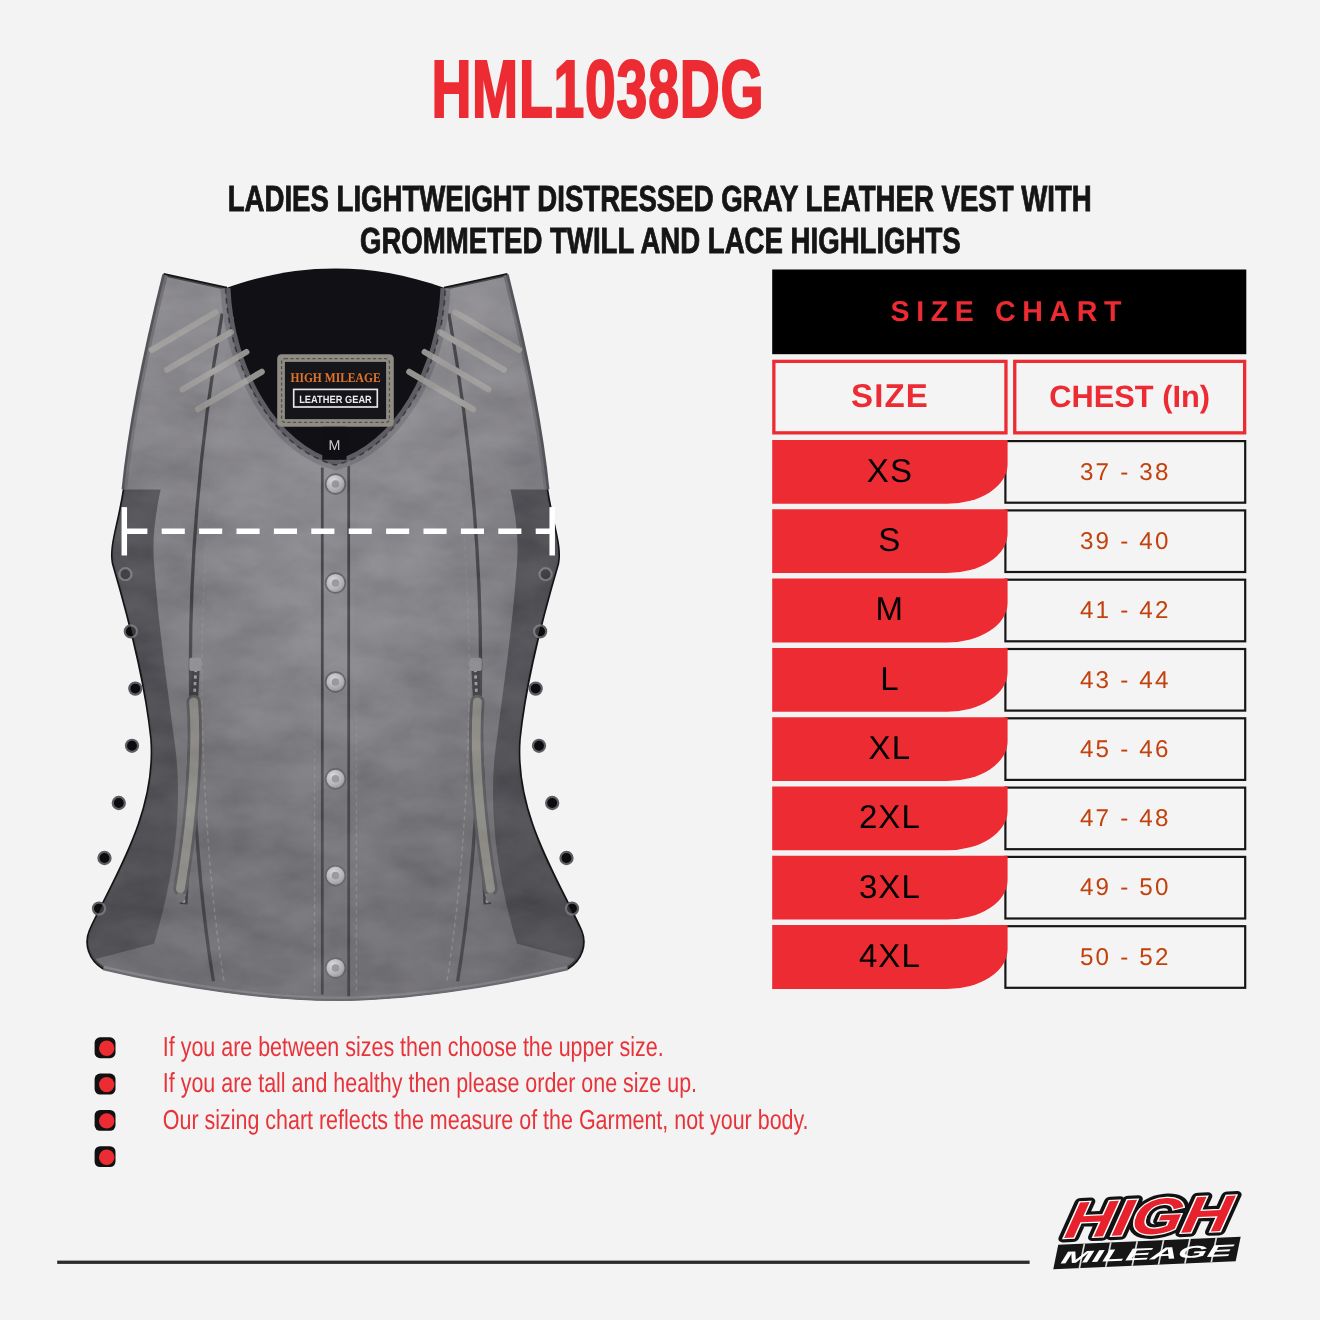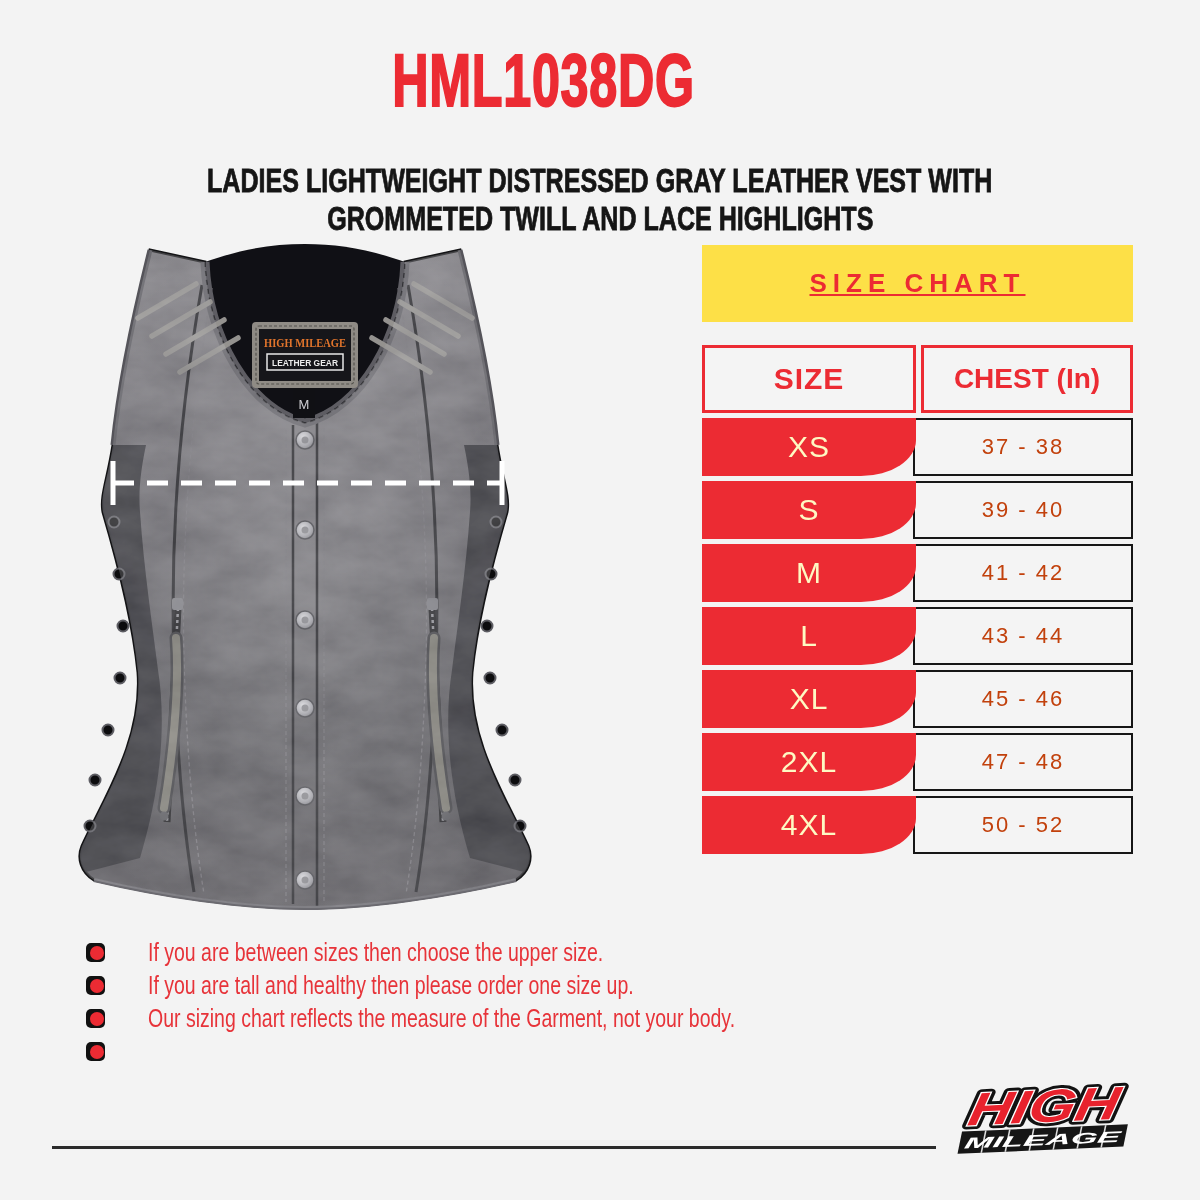--- a/index.html
+++ b/index.html
@@ -15,30 +15,30 @@
   .subtitle { position:absolute; top:146px; left:0; width:1200px; text-align:center;
            color:#151515; font-size:33px; font-weight:700; line-height:38px; white-space:nowrap;margin-top:16px; }
   .subtitle .squeeze { display:inline-block; transform:scaleX(0.76); transform-origin:center;
            -webkit-text-stroke:0.8px #151515; }
 
   
   .vest-wrap { position:absolute; left:50px; top:240px; width:600px; height:680px; }
 
   
   .chart { position:absolute; left:702px; top:245px; width:431px; }
-  .chart-title { height:77px; background:#fde047; color:#ec2b33; display:flex;
+  .chart-title { height:77px; background:#000000; color:#ec2b33; display:flex;
            align-items:center; justify-content:center; font-size:26px; font-weight:700;
-           letter-spacing:6px; margin-bottom:23px;text-decoration:underline; }
+           letter-spacing:6px; margin-bottom:5px; }
   .chart-cols { display:flex; gap:5px; margin-bottom:5px; }
   .col-head { height:68px; background:#f4f4f4; border:3px solid #ec2b33; color:#ec2b33;
            display:flex; align-items:center; justify-content:center; font-weight:700; }
   .col-head.size { width:214px; font-size:30px; letter-spacing:1px; }
   .col-head.chest { flex:1; font-size:28px; }
   .chart-row { display:flex; height:58px; margin-bottom:5px; }
-  .cell-size { width:214px; background:#ec2b33; color:#fef9c3; z-index:2;
+  .cell-size { width:214px; background:#ec2b33; color:#000000; z-index:2;
            border-bottom-right-radius:55px 36px; display:flex; align-items:center;
            justify-content:center; font-size:30px; letter-spacing:1px; }
   .cell-chest { flex:1; margin-left:-3px; background:#f4f4f4; border:2px solid #161616;
            color:#c2410c; display:flex; align-items:center; justify-content:center;
            font-size:22px; letter-spacing:2px; }
 
   
   .notes { position:absolute; left:86px; top:936px; list-style:none; }
   .note { display:flex; align-items:center; height:33px; }
   .note-icon { position:relative; width:19px; height:19px; background:#111; border-radius:5px;
@@ -245,20 +245,24 @@
     </div>
     <div class="chart-row">
       <div class="cell-size">XL</div>
       <div class="cell-chest">45 - 46</div>
     </div>
     <div class="chart-row">
       <div class="cell-size">2XL</div>
       <div class="cell-chest">47 - 48</div>
     </div>
     <div class="chart-row">
+      <div class="cell-size">3XL</div>
+      <div class="cell-chest">49 - 50</div>
+    </div>
+    <div class="chart-row">
       <div class="cell-size">4XL</div>
       <div class="cell-chest">50 - 52</div>
     </div>
   </div>
 
   <ul class="notes">
     <li class="note">
       <span class="note-icon"></span>
       <span class="note-text"><span class="squeeze">If you are between sizes then choose the upper size.</span></span>
     </li>

